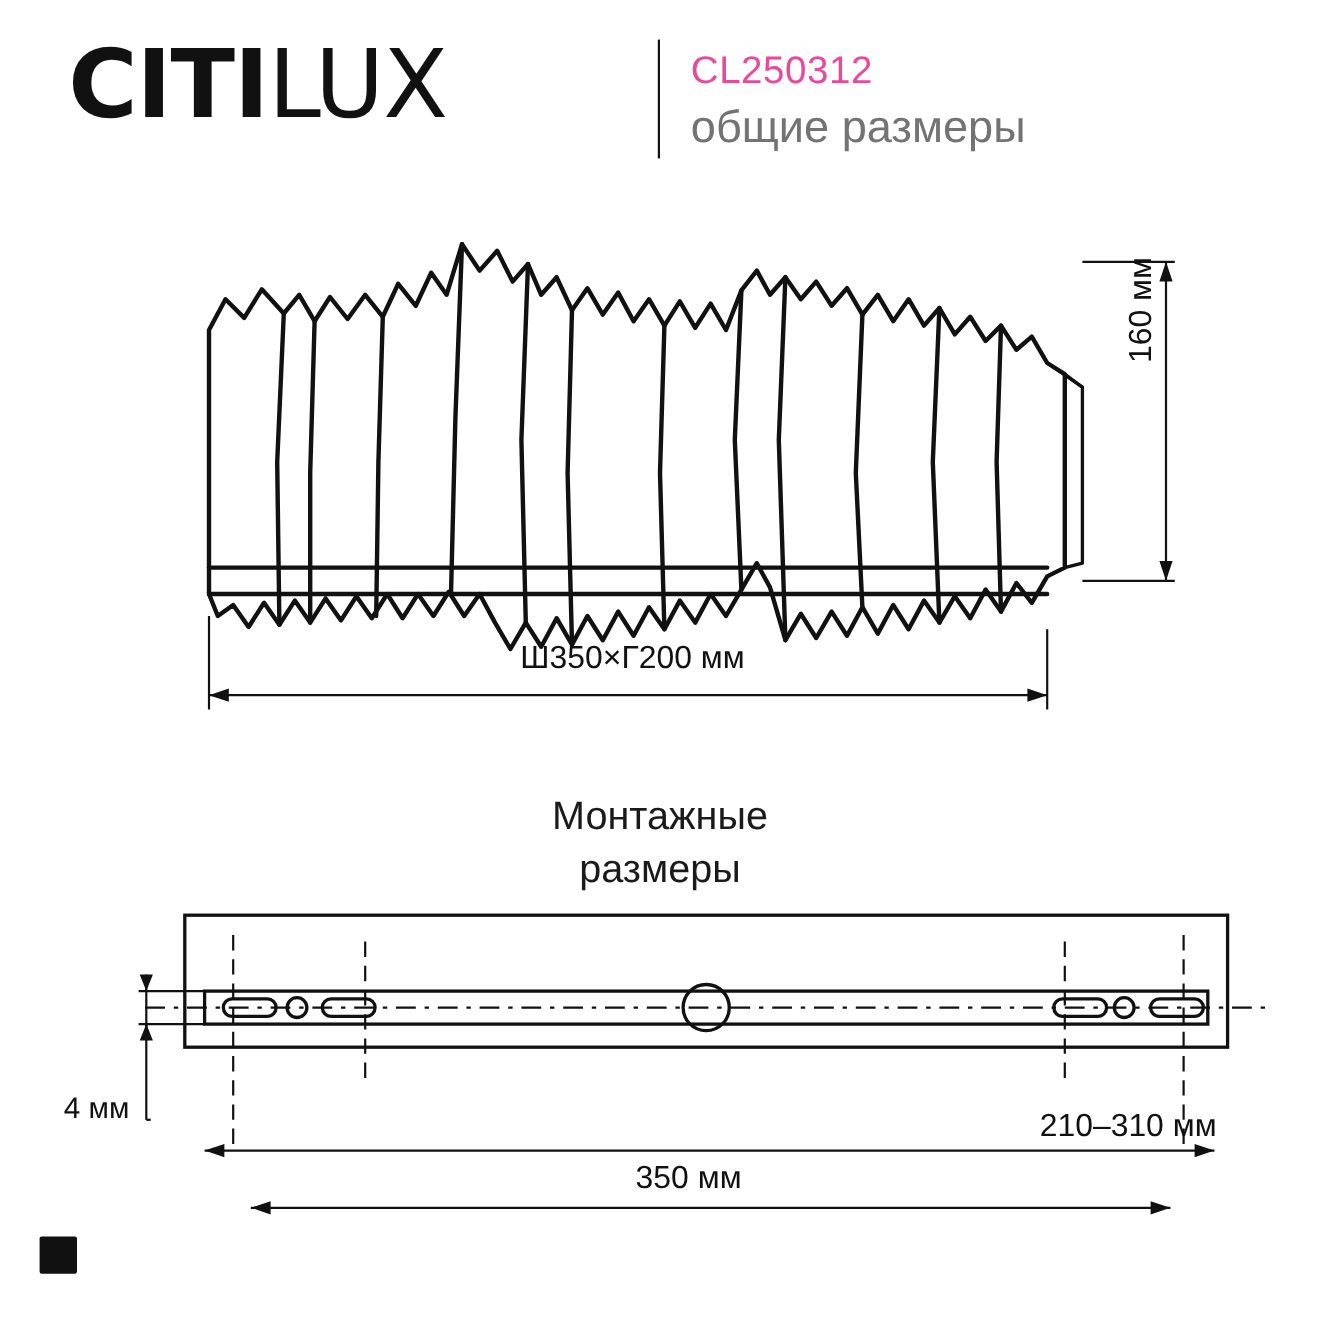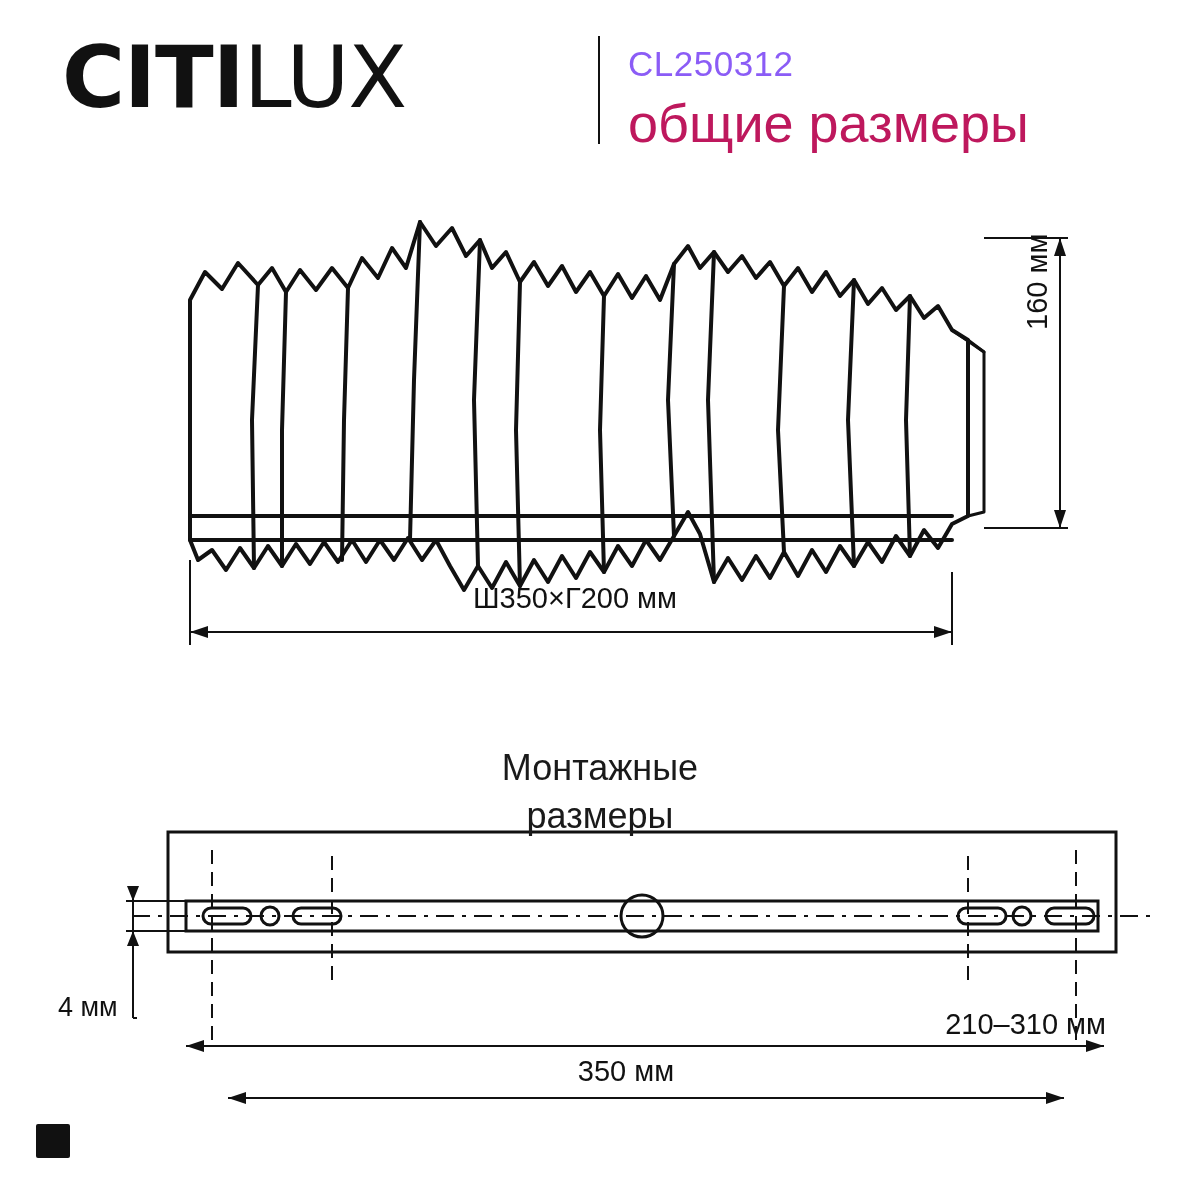--- a/index.html
+++ b/index.html
@@ -50,48 +50,48 @@
     width: 2px;
     height: 108px;
     background: #111111;
   }
   .article-code {
     position: absolute;
     left: 628px;
     top: 44px;
     font-size: 35px;
     font-weight: 400;
-    color: #8b5cf6;
+    color: #ec4899;
     letter-spacing: 0.5px;
   }
   .header-title {
     position: absolute;
     left: 628px;
     top: 92px;
-    font-size: 54px;
+    font-size: 41px;
     font-weight: 400;
-    color: #be185d;
+    color: #737373;
     letter-spacing: 0px;
     white-space: nowrap;
   }
 
   
   svg.layer {
     position: absolute;
     left: 0;
     top: 0;
     width: 1200px;
     height: 1200px;
     pointer-events: none;
   }
 
   .mid-title {
     position: absolute;
     width: 1200px;
-    top: 744px;
+    top: 718px;
     text-align: center;
     font-size: 36px;
     line-height: 1.32;
     color: #1a1a1a;
   }
 
   .dim-label {
     position: absolute;
     font-size: 27px;
     color: #111111;

